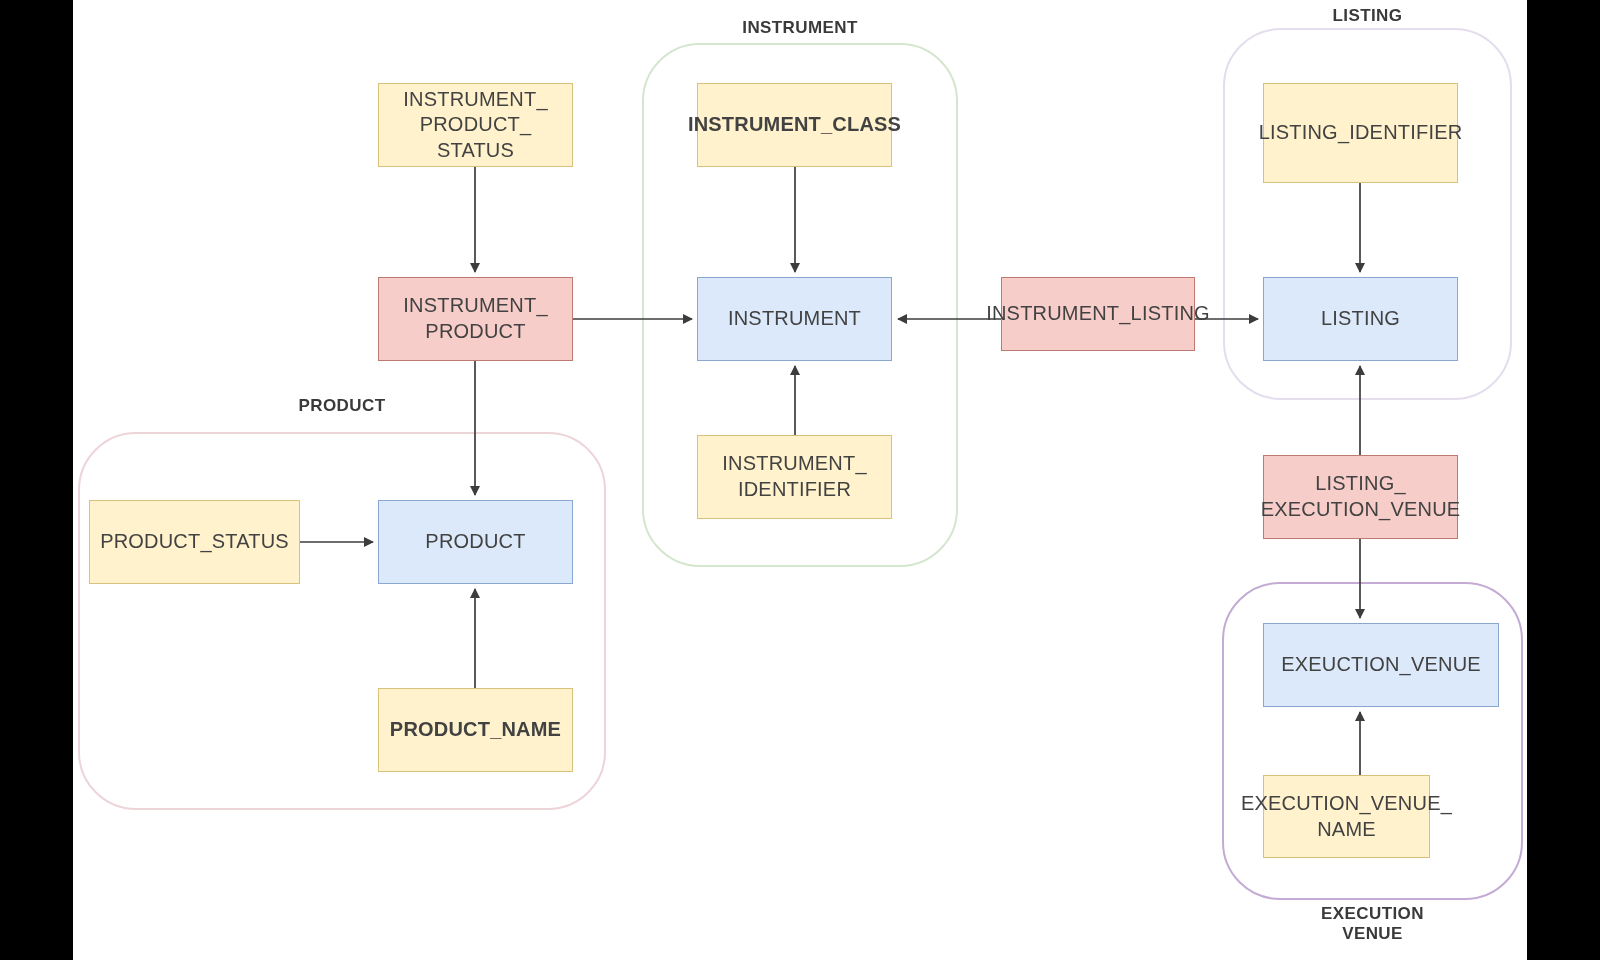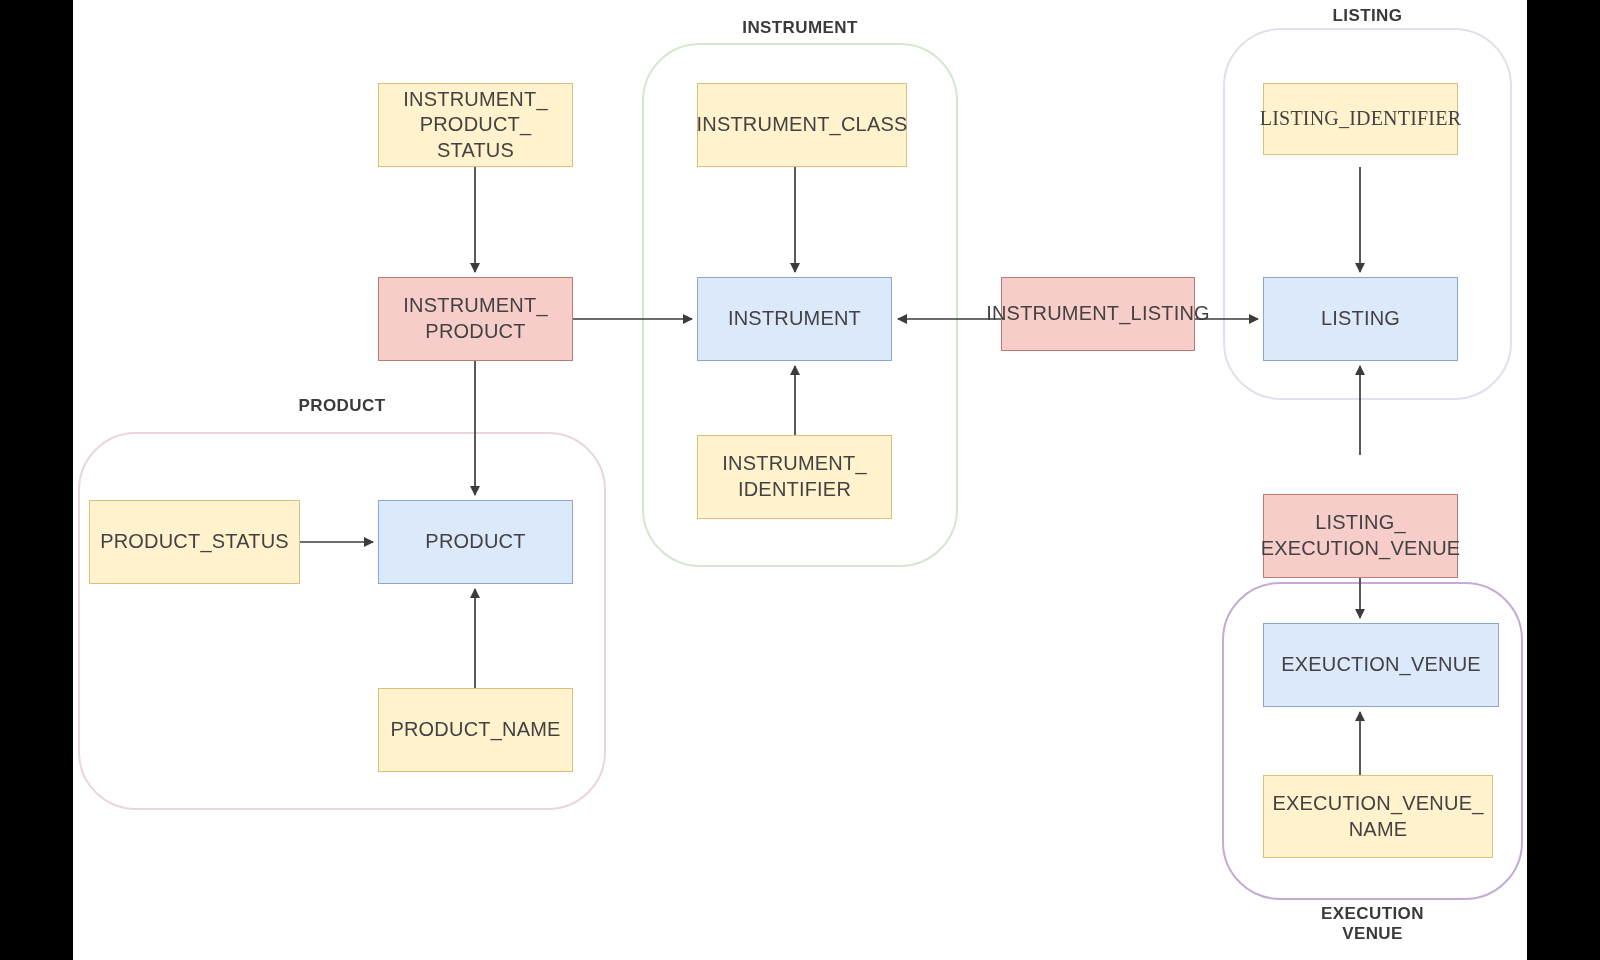--- a/index.html
+++ b/index.html
@@ -80,25 +80,25 @@
   <line x1="1360" y1="775" x2="1360" y2="712" marker-end="url(#ah)"></line>
 </svg>
 
 <div class="node attribute" style="left:378px;top:83px;width:195px;height:84px;">INSTRUMENT_
 PRODUCT_
 STATUS</div>
 <div class="node relationship" style="left:378px;top:277px;width:195px;height:84px;">INSTRUMENT_
 PRODUCT</div>
 <div class="node attribute" style="left:89px;top:500px;width:211px;height:84px;">PRODUCT_STATUS</div>
 <div class="node entity" style="left:378px;top:500px;width:195px;height:84px;">PRODUCT</div>
-<div class="node attribute" style="left:378px;top:688px;width:195px;height:84px;">PRODUCT_NAME</div>
-<div class="node attribute" style="left:697px;top:83px;width:210px;height:84px;">INSTRUMENT_CLASS</div>
+<div class="node attribute" style="left:378px;top:688px;width:195px;height:84px;font-weight:bold;">PRODUCT_NAME</div>
+<div class="node attribute" style="left:697px;top:83px;width:195px;height:84px;font-weight:bold;">INSTRUMENT_CLASS</div>
 <div class="node entity" style="left:697px;top:277px;width:195px;height:84px;">INSTRUMENT</div>
 <div class="node attribute" style="left:697px;top:435px;width:195px;height:84px;">INSTRUMENT_
 IDENTIFIER</div>
 <div class="node relationship" style="left:1001px;top:277px;width:194px;height:74px;">INSTRUMENT_LISTING</div>
-<div class="node attribute" style="left:1263px;top:83px;width:195px;height:72px;font-family:Liberation Serif, serif;">LISTING_IDENTIFIER</div>
+<div class="node attribute" style="left:1263px;top:83px;width:195px;height:100px;">LISTING_IDENTIFIER</div>
 <div class="node entity" style="left:1263px;top:277px;width:195px;height:84px;">LISTING</div>
-<div class="node relationship" style="left:1263px;top:455px;width:195px;height:84px;margin-top:39px;">LISTING_
+<div class="node relationship" style="left:1263px;top:455px;width:195px;height:84px;">LISTING_
 EXECUTION_VENUE</div>
 <div class="node entity" style="left:1263px;top:623px;width:236px;height:84px;">EXEUCTION_VENUE</div>
-<div class="node attribute" style="left:1263px;top:775px;width:230px;height:83px;">EXECUTION_VENUE_
+<div class="node attribute" style="left:1263px;top:775px;width:167px;height:83px;">EXECUTION_VENUE_
 NAME</div>
 
 </body></html>

